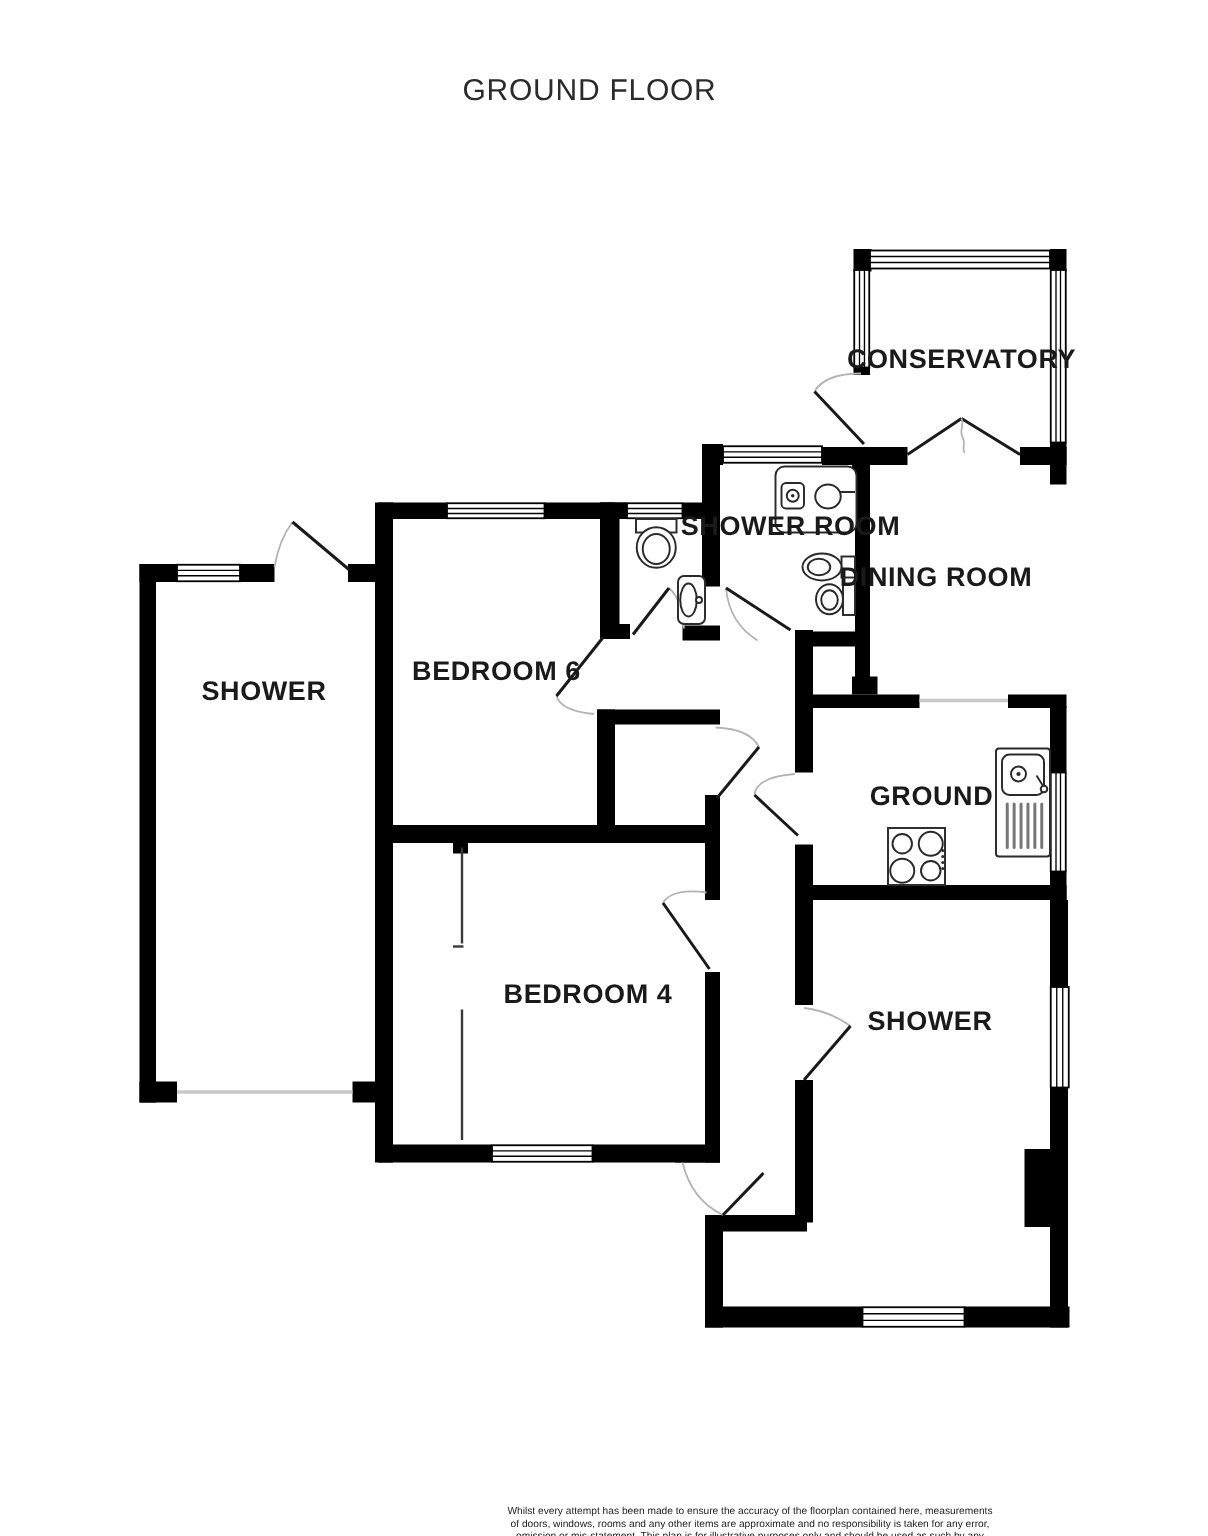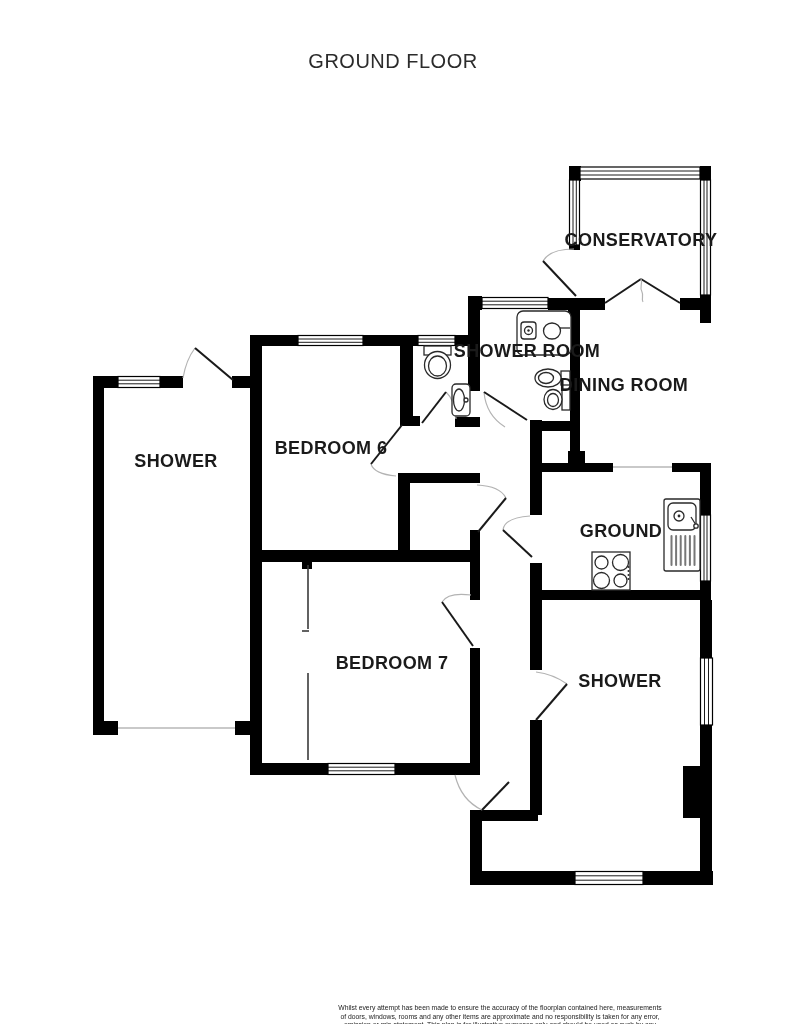--- a/index.html
+++ b/index.html
@@ -262,21 +262,21 @@
       <line class="ward" x1="302" y1="598" x2="309" y2="598"></line>
     </g>
   </svg>
 
   <div class="room-label" style="left:641px;top:207px">CONSERVATORY</div>
   <div class="room-label" style="left:624px;top:352px">DINING ROOM</div>
   <div class="room-label" style="left:527px;top:318px">SHOWER ROOM</div>
   <div class="room-label" style="left:621px;top:498px">GROUND</div>
   <div class="room-label" style="left:176px;top:428px">SHOWER</div>
   <div class="room-label" style="left:331px;top:415px">BEDROOM 6</div>
-  <div class="room-label" style="left:392px;top:630px">BEDROOM 7</div>
+  <div class="room-label" style="left:392px;top:630px">BEDROOM 4</div>
   <div class="room-label" style="left:620px;top:648px">SHOWER</div>
 
   <div class="footer">
     <div>Whilst every attempt has been made to ensure the accuracy of the floorplan contained here, measurements</div>
     <div>of doors, windows, rooms and any other items are approximate and no responsibility is taken for any error,</div>
     <div>omission or mis-statement. This plan is for illustrative purposes only and should be used as such by any</div>
     <div>prospective purchaser. The services, systems and appliances shown have not been tested and no guarantee</div>
     <div>as to their operability or efficiency can be given.</div>
     <div>Made with Metropix ©2026</div>
   </div>

